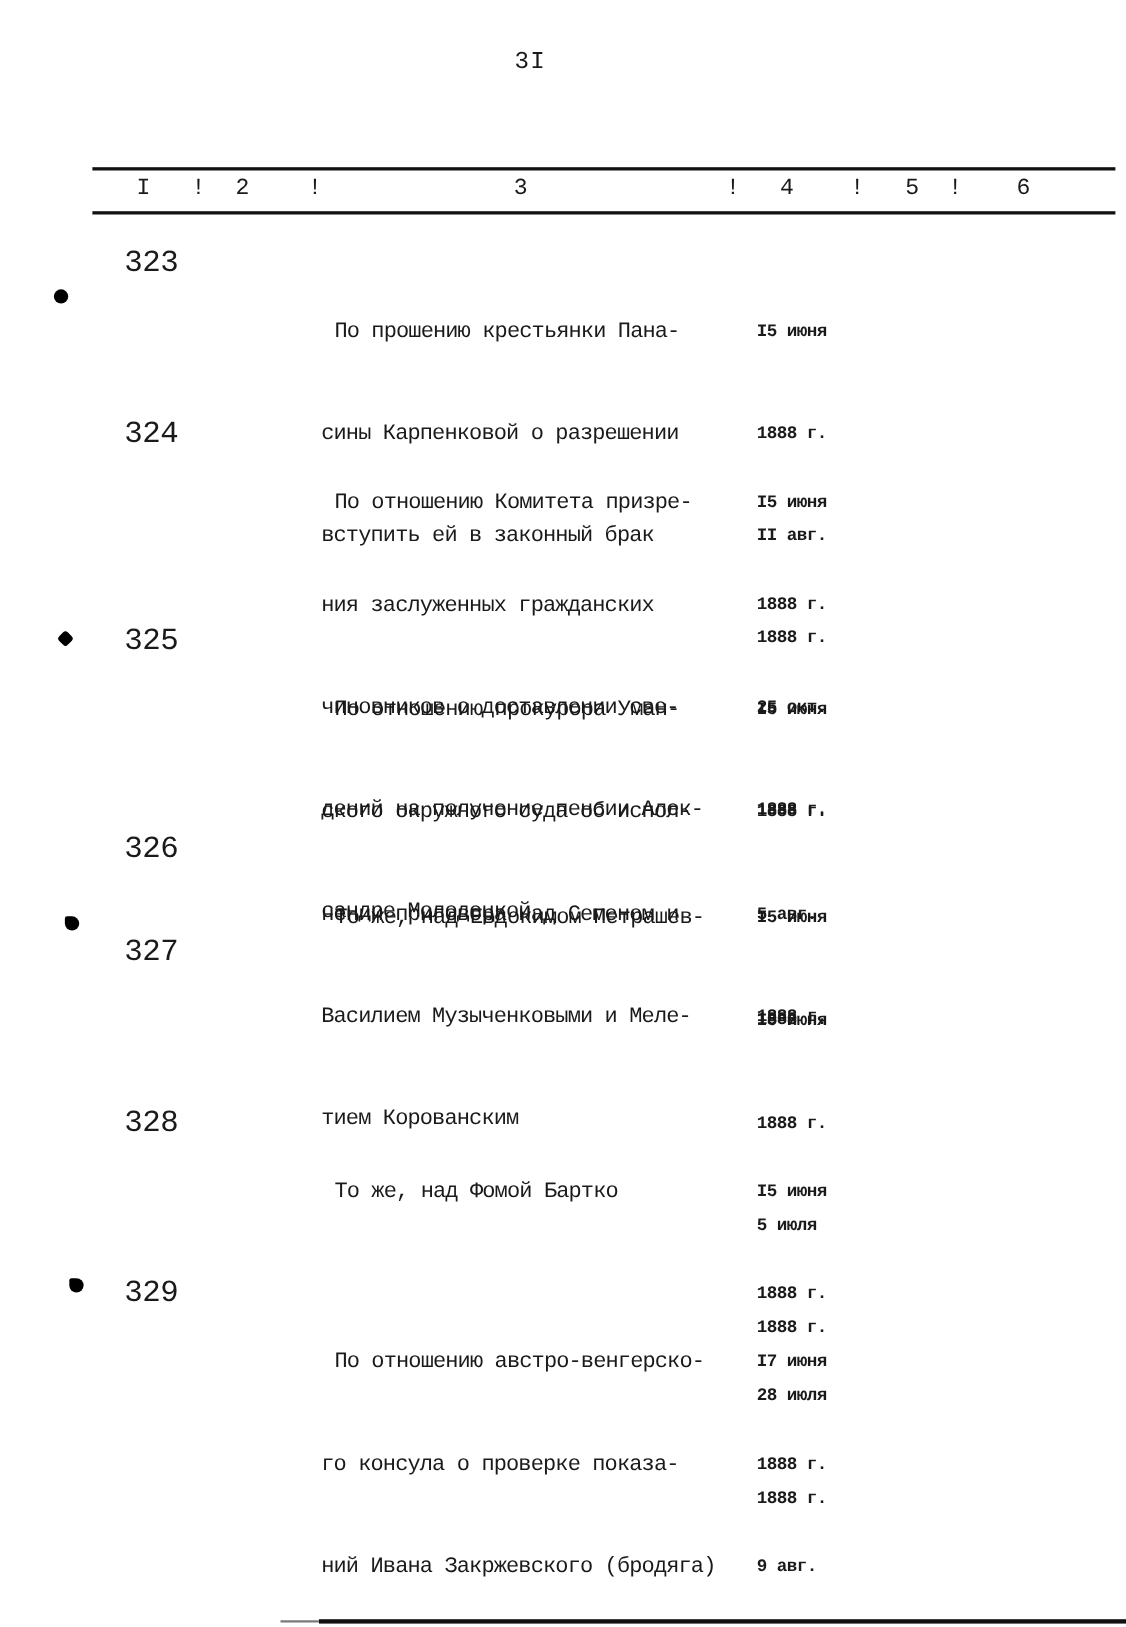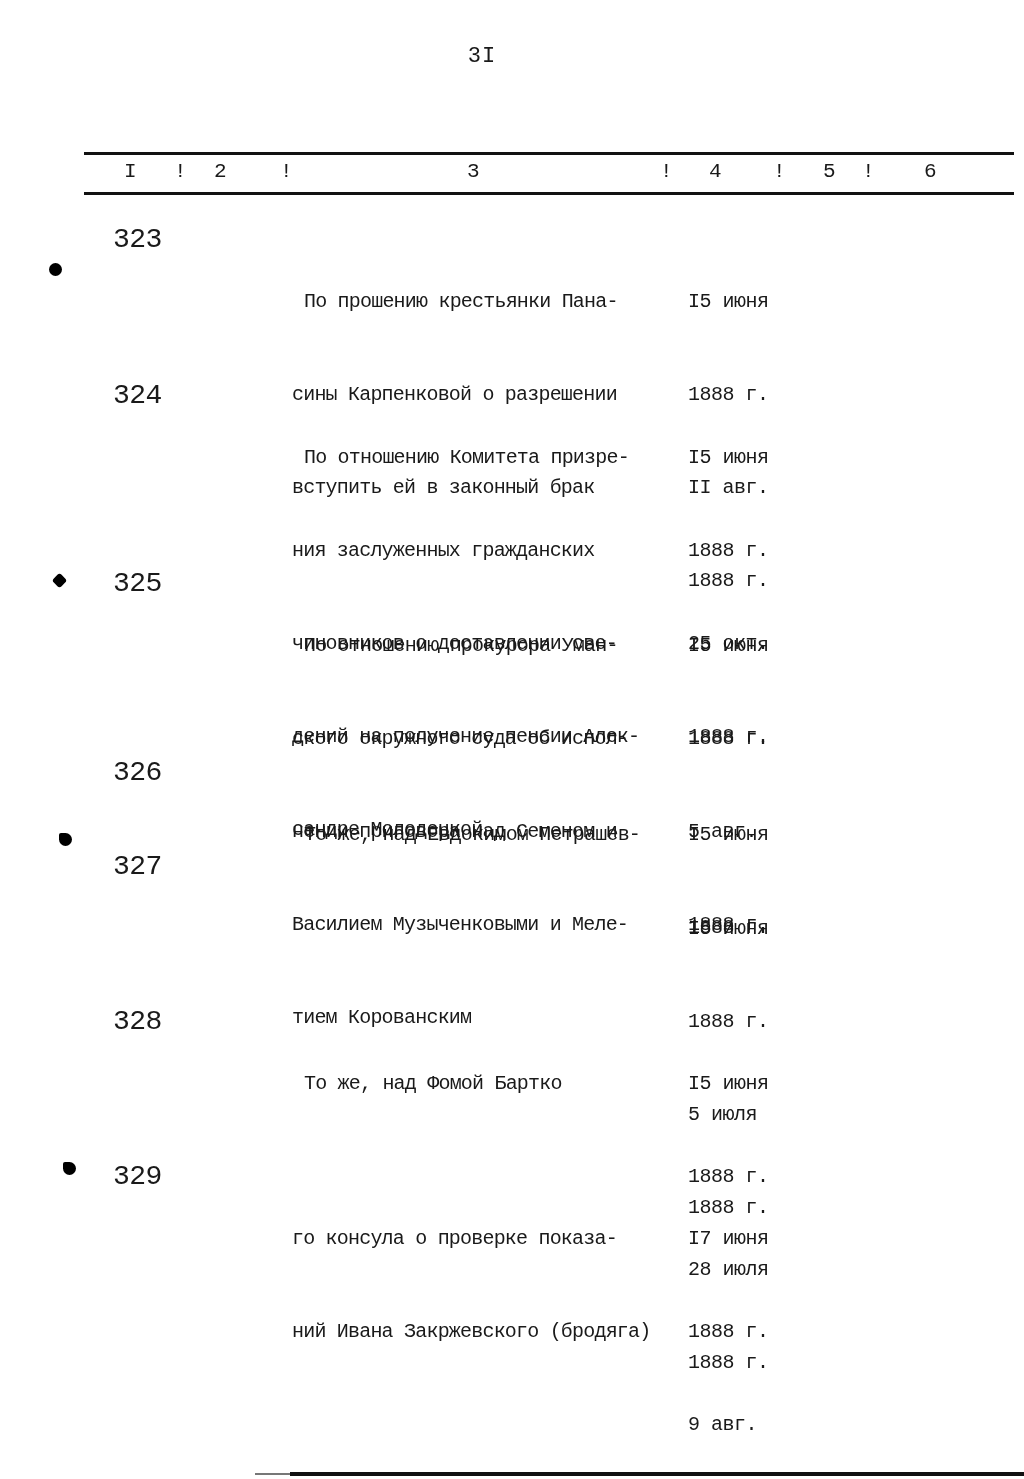--- a/index.html
+++ b/index.html
@@ -66,24 +66,25 @@
       font-size: 20px;
       line-height: 31px;
       white-space: pre;
       letter-spacing: -0.8px;
     }
     .row-desc .line { display: block; height: 31px; }
     .row-dates {
       position: absolute;
       left: 688px;
       top: 0;
-      font-size: 20px;
+      font-size: 16px;
       line-height: 31px;
       white-space: pre;
       letter-spacing: -0.5px;
+      font-weight: bold;
     }
     .row-dates .line { display: block; height: 31px; }
     .hole {
       position: absolute;
       width: 13px;
       height: 13px;
       background: #000;
       border-radius: 50%;
     }
     .hole.diamond { border-radius: 3px; transform: rotate(45deg); width: 11px; height: 11px; }
@@ -212,20 +213,21 @@
     <span class="line">I5 июня</span>
     <span class="line">1888 г.</span>
     <span class="line">28 июля</span>
     <span class="line">1888 г.</span>
   </div>
 </div>
 
 <div class="row" style="top:1161px">
   <span class="row-num">329</span>
   <div class="row-desc">
+    <span class="line" style="padding-left:12px">По отношению австро-венгерско-</span>
     <span class="line">го консула о проверке показа-</span>
     <span class="line">ний Ивана Закржевского (бродяга)</span>
   </div>
   <div class="row-dates">
     <span class="line">I7 июня</span>
     <span class="line">1888 г.</span>
     <span class="line">9 авг.</span>
     
   </div>
 </div>

